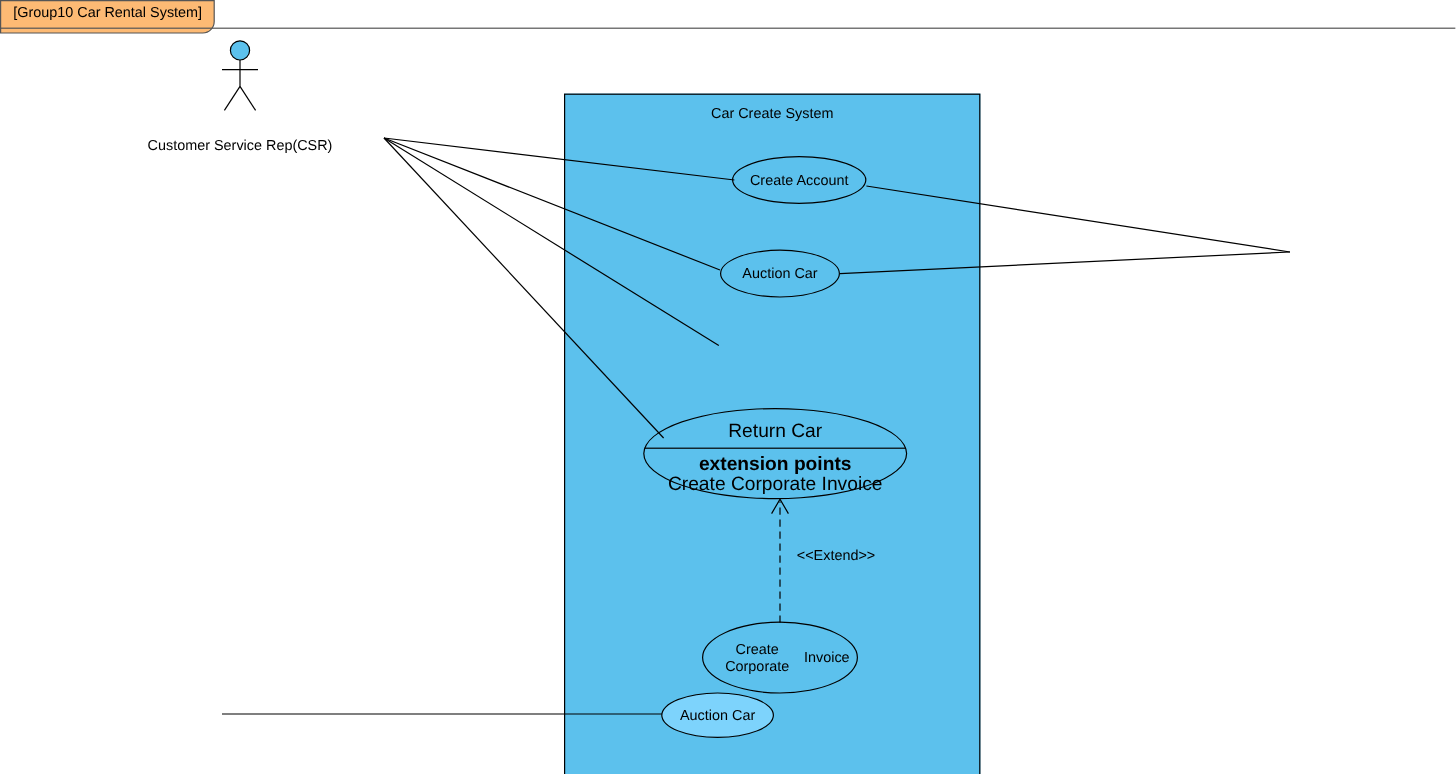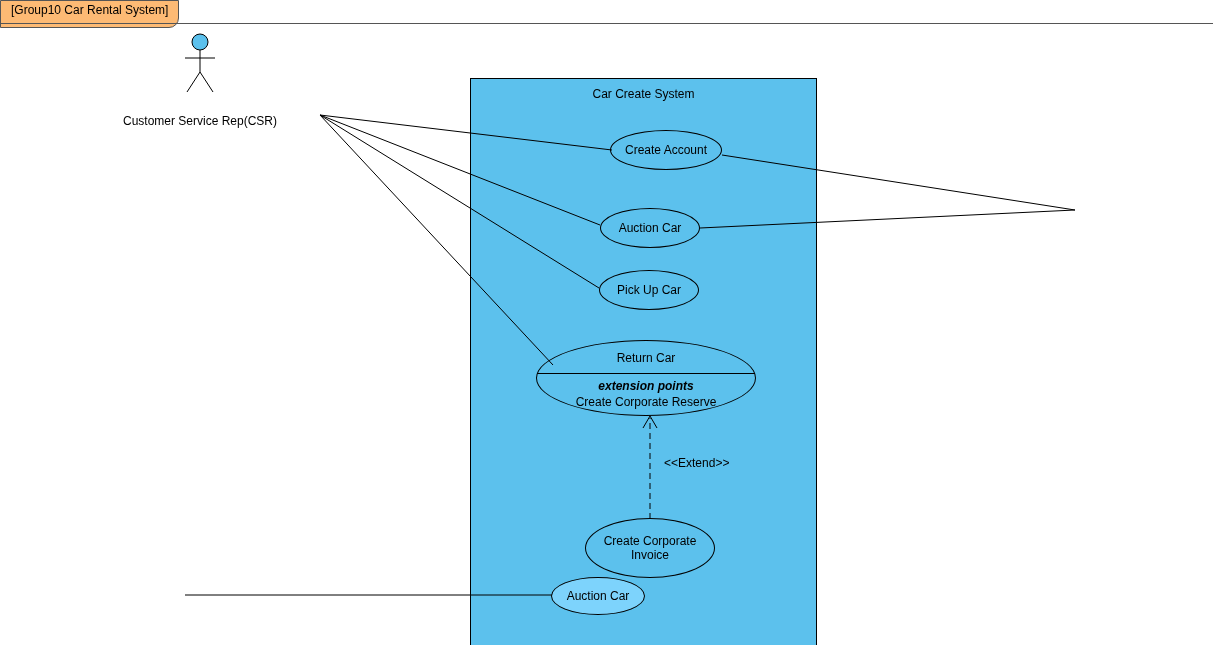--- a/index.html
+++ b/index.html
@@ -64,37 +64,36 @@
     box-sizing: border-box;
     background: transparent;
   }
   .usecase.fill { background: #7dd3fc; }
   .uc-ext {
     position: absolute;
     border: 1px solid #000;
     border-radius: 50%;
     box-sizing: border-box;
     text-align: center;
-    font-size: 12px;
+    font-size: 16px;
   }
   .uc-ext .top {
     position: absolute;
     width: 100%;
     top: 10px;
   }
   .uc-ext .sep {
     position: absolute;
     left: 0; right: 0;
     border-top: 1px solid #000;
   }
   .uc-ext .mid {
     position: absolute;
     width: 100%;
     font-weight: bold;
-    font-style: italic;
   }
   .uc-ext .bot {
     position: absolute;
     width: 100%;
   }
   .extend-label {
     position: absolute;
     font-size: 12px;
   }
   svg.lines {
@@ -147,32 +146,29 @@
 
 
   <div class="usecase" style="left:610px; top:130px; width:112px; height:40px;">
     <span>Create Account</span>
   </div>
 
   <div class="usecase" style="left:600px; top:208px; width:100px; height:40px;">
     <span>Auction Car</span>
   </div>
 
-  <div class="usecase" style="left:599px; top:270px; width:100px; height:40px;">
-    <span>Pick Up Car</span>
-  </div>
 
   <div class="uc-ext" style="left:536px; top:340px; width:220px; height:76px;">
     <div class="top">Return Car</div>
     <div class="sep" style="top:32px;"></div>
     <div class="mid" style="top:38px;">extension points</div>
-    <div class="bot" style="top:54px;">Create Corporate Reserve</div>
+    <div class="bot" style="top:54px;">Create Corporate Invoice</div>
   </div>
 
-  <div class="usecase" style="left:585px; top:518px; width:130px; height:60px; flex-direction:column;">
+  <div class="usecase" style="left:585px; top:518px; width:130px; height:60px; flex-direction:row;">
     <span>Create Corporate</span>
     <span>Invoice</span>
   </div>
 
   <div class="usecase fill" style="left:551px; top:577px; width:94px; height:38px;">
     <span>Auction Car</span>
   </div>
 
   <div class="extend-label" style="left:664px; top:456px;">&lt;&lt;Extend&gt;&gt;</div>
 

